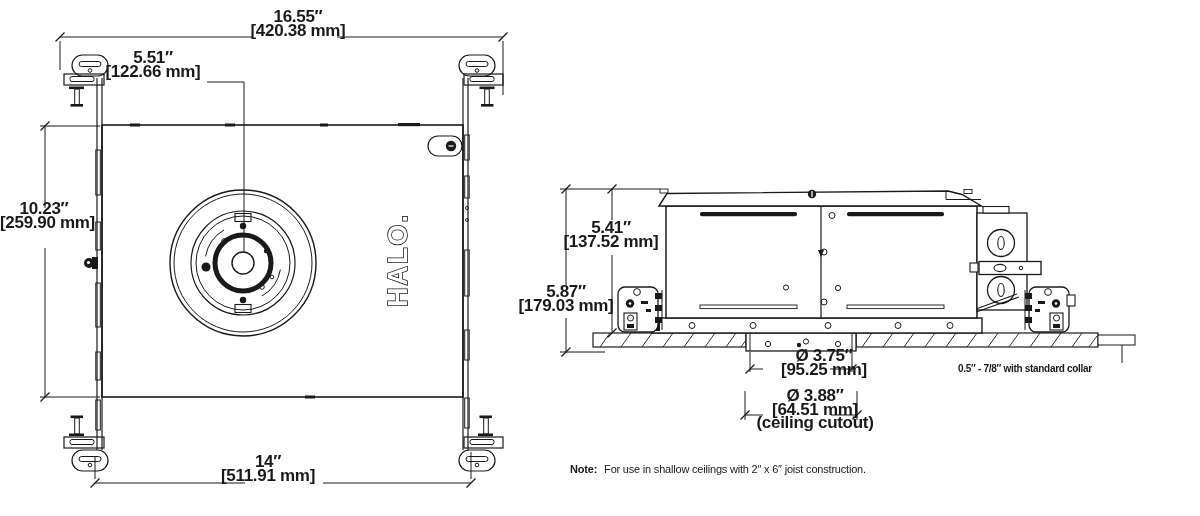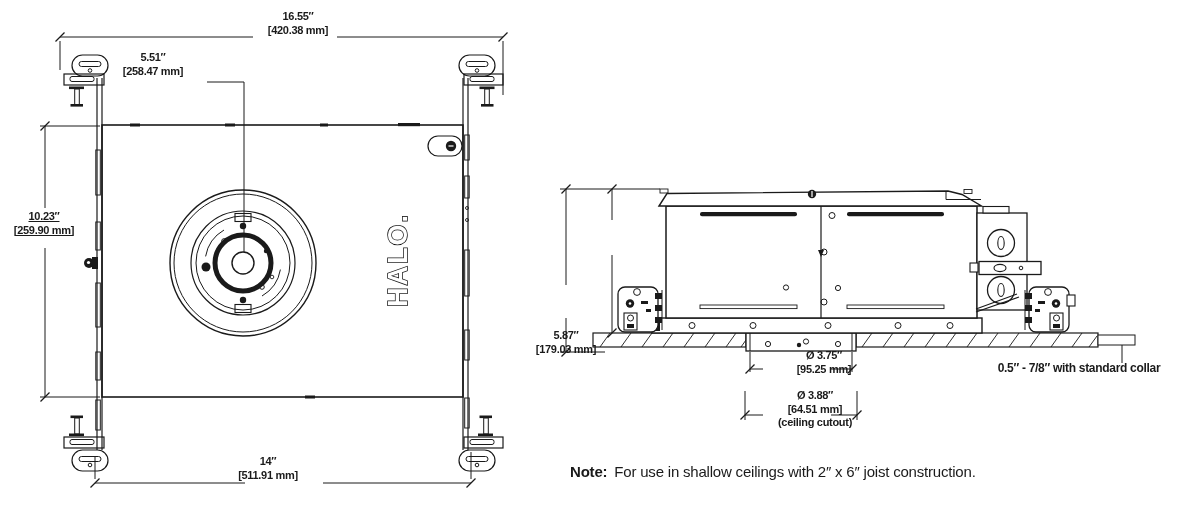--- a/index.html
+++ b/index.html
@@ -1,24 +1,24 @@
 <!DOCTYPE html>
 <html><head>
 <meta charset="utf-8">
 <style>
   html,body{margin:0;padding:0;background:#fff;}
   #canvas{position:relative;width:1200px;height:516px;background:#ffffff;overflow:hidden;
           font-family:"Liberation Sans",sans-serif;color:#1a1a1a;}
   #drawing{position:absolute;left:0;top:0;}
-  .dim{position:absolute;text-align:center;font-size:11px;line-height:13.5px;
+  .dim{position:absolute;text-align:center;font-size:17px;line-height:13.5px;
        font-weight:700;letter-spacing:-0.3px;color:#1a1a1a;white-space:nowrap;}
   .dim div{white-space:nowrap;}
-  .note-block{position:absolute;font-size:15px;letter-spacing:-0.2px;white-space:nowrap;}
+  .note-block{position:absolute;font-size:11px;letter-spacing:-0.2px;white-space:nowrap;}
   .note-label{font-weight:700;margin-right:7px;}
-  .collar-note{position:absolute;text-align:center;font-size:12px;line-height:13.5px;
+  .collar-note{position:absolute;text-align:left;font-size:10px;line-height:13.5px;
        font-weight:700;letter-spacing:-0.3px;white-space:nowrap;}
 </style>
 </head>
 <body>
 
 <div id="canvas">
 
 <svg id="drawing" width="1200" height="516" viewBox="0 0 1200 516" stroke="#1a1a1a" fill="none" stroke-width="1.2" stroke-linecap="butt">
 
   <g>
@@ -301,35 +301,39 @@
   </g>
 </svg>
 
 <div class="dim" style="left:238px;top:10px;width:120px;">
   <div>16.55″</div>
   <div>[420.38 mm]</div>
 </div>
 
 <div class="dim" style="left:103px;top:51px;width:100px;">
   <div>5.51″</div>
-  <div>[258.47 mm]</div>
-</div>
-
-<div class="dim" style="left:0px;top:210px;width:88px;text-decoration:underline;">
+  <div>[122.66 mm]</div>
+</div>
+
+<div class="dim" style="left:0px;top:202px;width:88px;">
   <div>10.23″</div>
   <div>[259.90 mm]</div>
 </div>
 
 <div class="dim" style="left:208px;top:455px;width:120px;">
   <div>14″</div>
   <div>[511.91 mm]</div>
 </div>
 
-
-<div class="dim" style="left:516px;top:285px;width:100px;margin-top:44px;">
+<div class="dim" style="left:561px;top:221px;width:100px;">
+  <div>5.41″</div>
+  <div>[137.52 mm]</div>
+</div>
+
+<div class="dim" style="left:516px;top:285px;width:100px;">
   <div>5.87″</div>
   <div>[179.03 mm]</div>
 </div>
 
 <div class="dim" style="left:763px;top:349px;width:122px;">
   <div>Ø 3.75″</div>
   <div>[95.25 mm]</div>
 </div>
 
 <div class="dim" style="left:754px;top:389px;width:122px;">

